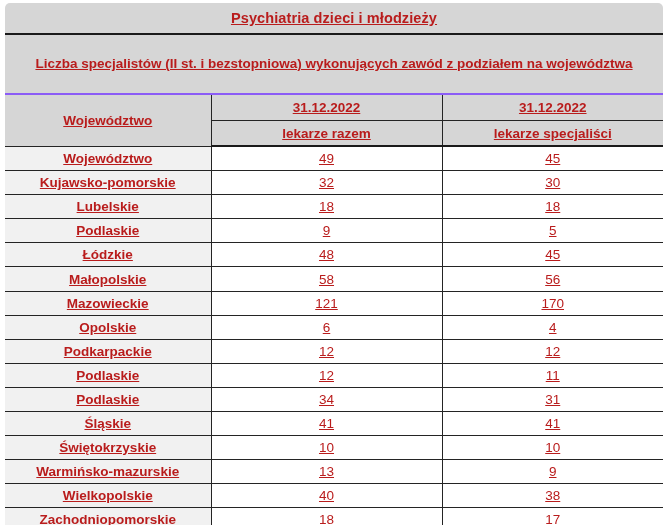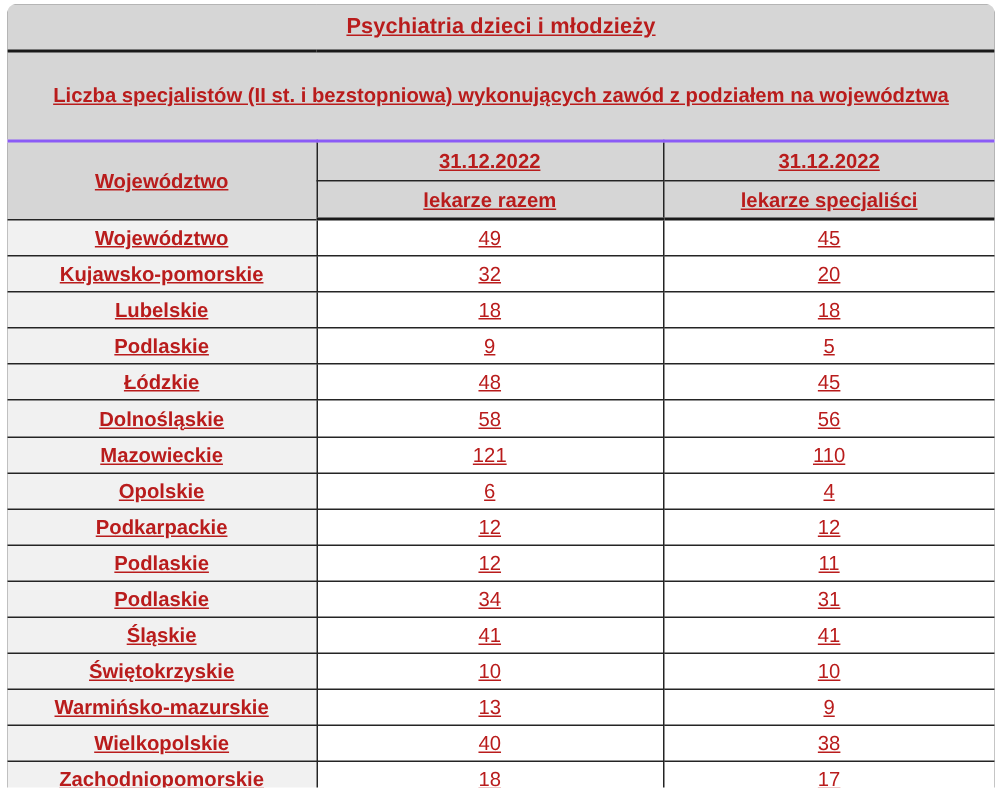--- a/index.html
+++ b/index.html
@@ -145,46 +145,46 @@
     </thead>
     <tbody id="table-body">
         <tr class="data-row">
           <td class="name-cell">Województwo</td>
           <td class="val-cell">49</td>
           <td class="val-cell last">45</td>
         </tr>
         <tr class="data-row">
           <td class="name-cell">Kujawsko-pomorskie</td>
           <td class="val-cell">32</td>
-          <td class="val-cell last">20</td>
+          <td class="val-cell last">30</td>
         </tr>
         <tr class="data-row">
           <td class="name-cell">Lubelskie</td>
           <td class="val-cell">18</td>
           <td class="val-cell last">18</td>
         </tr>
         <tr class="data-row">
           <td class="name-cell">Podlaskie</td>
           <td class="val-cell">9</td>
           <td class="val-cell last">5</td>
         </tr>
         <tr class="data-row">
           <td class="name-cell">Łódzkie</td>
           <td class="val-cell">48</td>
           <td class="val-cell last">45</td>
         </tr>
         <tr class="data-row">
-          <td class="name-cell">Dolnośląskie</td>
+          <td class="name-cell">Małopolskie</td>
           <td class="val-cell">58</td>
           <td class="val-cell last">56</td>
         </tr>
         <tr class="data-row">
           <td class="name-cell">Mazowieckie</td>
           <td class="val-cell">121</td>
-          <td class="val-cell last">110</td>
+          <td class="val-cell last">170</td>
         </tr>
         <tr class="data-row">
           <td class="name-cell">Opolskie</td>
           <td class="val-cell">6</td>
           <td class="val-cell last">4</td>
         </tr>
         <tr class="data-row">
           <td class="name-cell">Podkarpackie</td>
           <td class="val-cell">12</td>
           <td class="val-cell last">12</td>

